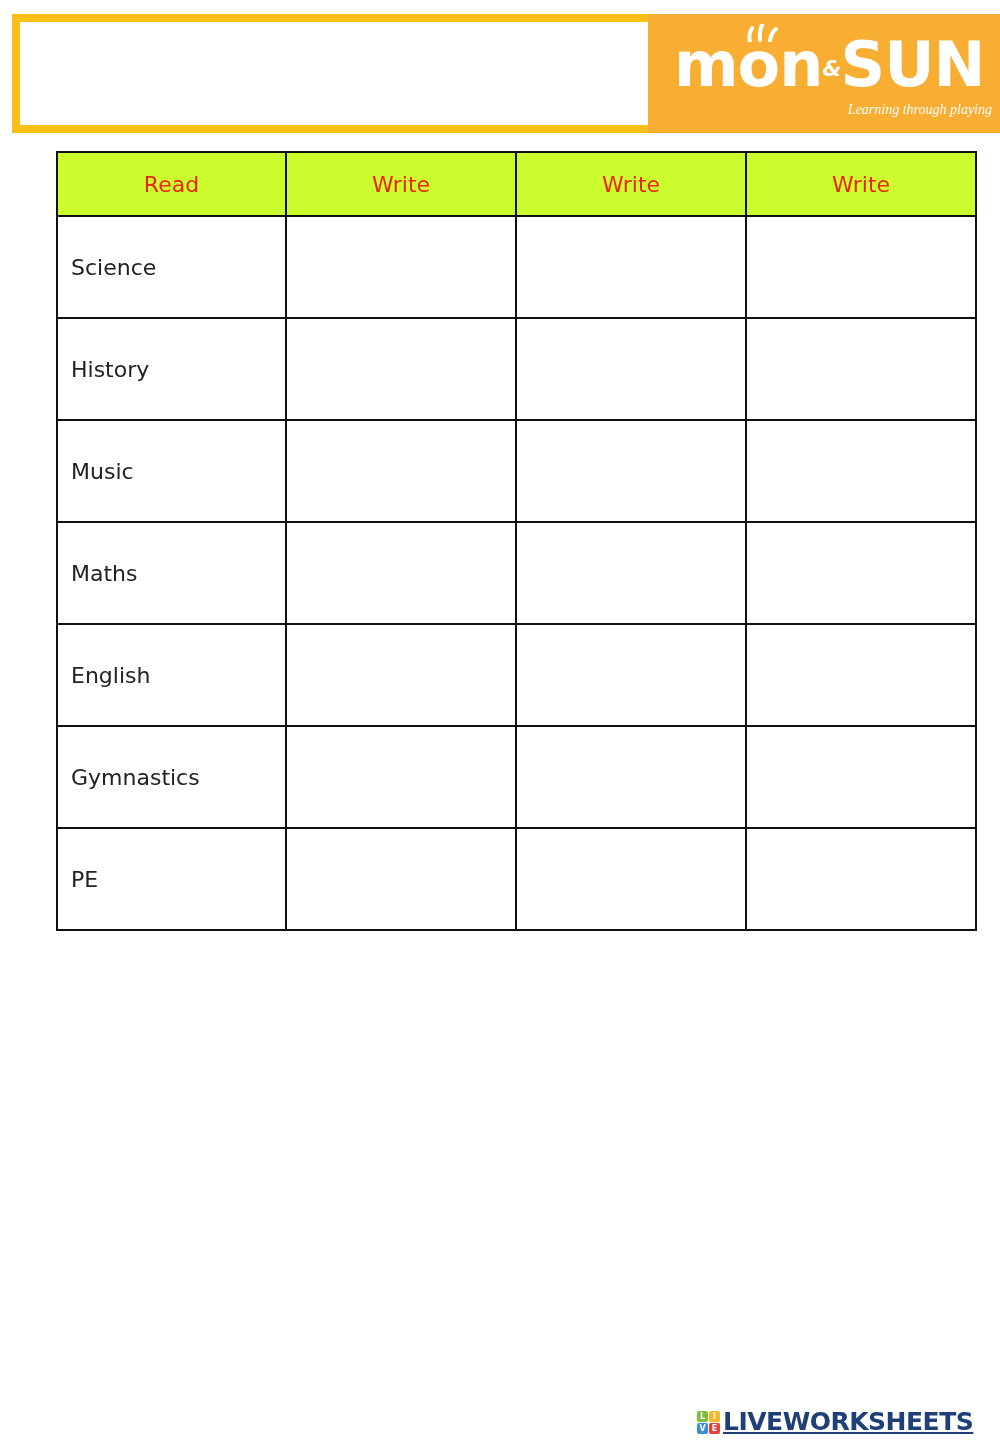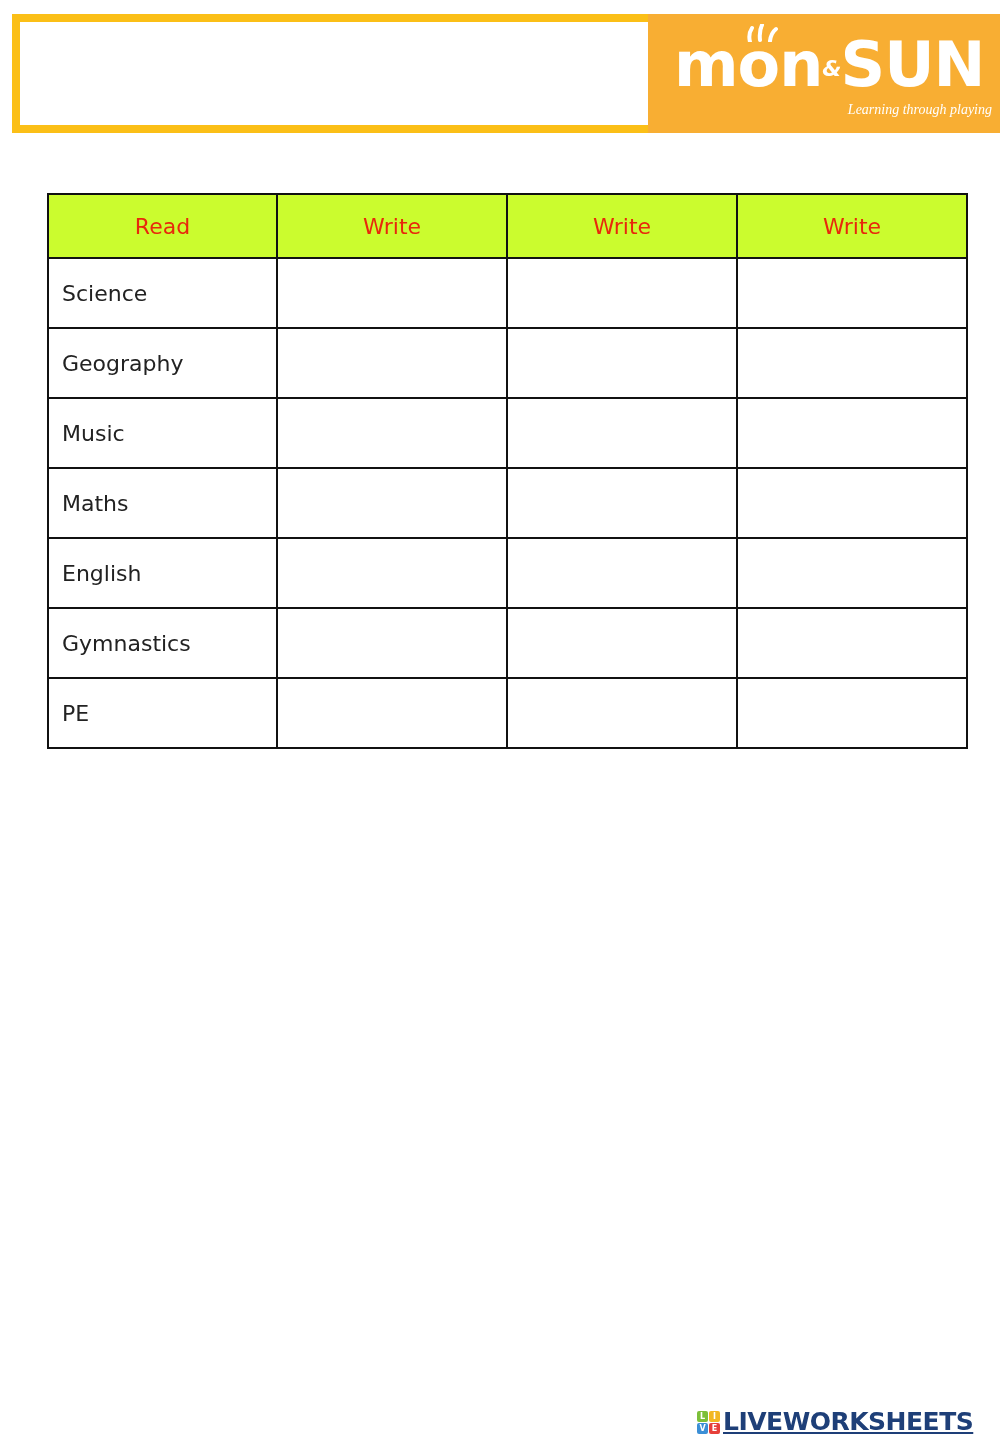--- a/index.html
+++ b/index.html
@@ -30,33 +30,33 @@
   }
   .logo-sun-rays {
     position: absolute; left: 96px; top: 10px; width: 36px; height: 18px;
   }
   .logo-tagline {
     position: absolute; right: 28px; top: 88px;
     font-family: Liberation Serif, serif; font-style: italic;
     font-size: 14px; color: #ffffff;
   }
   table.subjects {
-    position: absolute; left: 47px; top: 151px; width: 919px;
-    border-collapse: collapse; table-layout: fixed; margin-top: 42px;
+    position: absolute; left: 56px; top: 151px; width: 919px;
+    border-collapse: collapse; table-layout: fixed;
   }
   table.subjects th, table.subjects td {
     border: 2px solid #111111; box-sizing: border-box;
   }
   table.subjects th {
     background: #cbfc2e; height: 64px; color: #e8280c;
     font-weight: normal; font-size: 22px; text-align: center;
     font-family: "DejaVu Sans", sans-serif;
   }
   table.subjects td {
-    height: 70px; background: #ffffff; font-size: 22px; color: #222222;
+    height: 102px; background: #ffffff; font-size: 22px; color: #222222;
     padding-left: 13px; vertical-align: middle;
   }
   table.subjects td.blank { padding: 0; }
   .lw-logo {
     position: absolute; left: 697px; top: 1409px; height: 26px;
     display: flex; align-items: center;
   }
   .lw-blocks {
     display: grid; grid-template-columns: 11px 11px; grid-template-rows: 11px 11px;
     gap: 1px; margin-right: 3px;
@@ -103,21 +103,21 @@
     </tr>
   </thead>
   <tbody>
     <tr>
         <td>Science</td>
         <td class="blank"></td>
         <td class="blank"></td>
         <td class="blank"></td>
       </tr>
     <tr>
-        <td>Geography</td>
+        <td>History</td>
         <td class="blank"></td>
         <td class="blank"></td>
         <td class="blank"></td>
       </tr>
     <tr>
         <td>Music</td>
         <td class="blank"></td>
         <td class="blank"></td>
         <td class="blank"></td>
       </tr>

